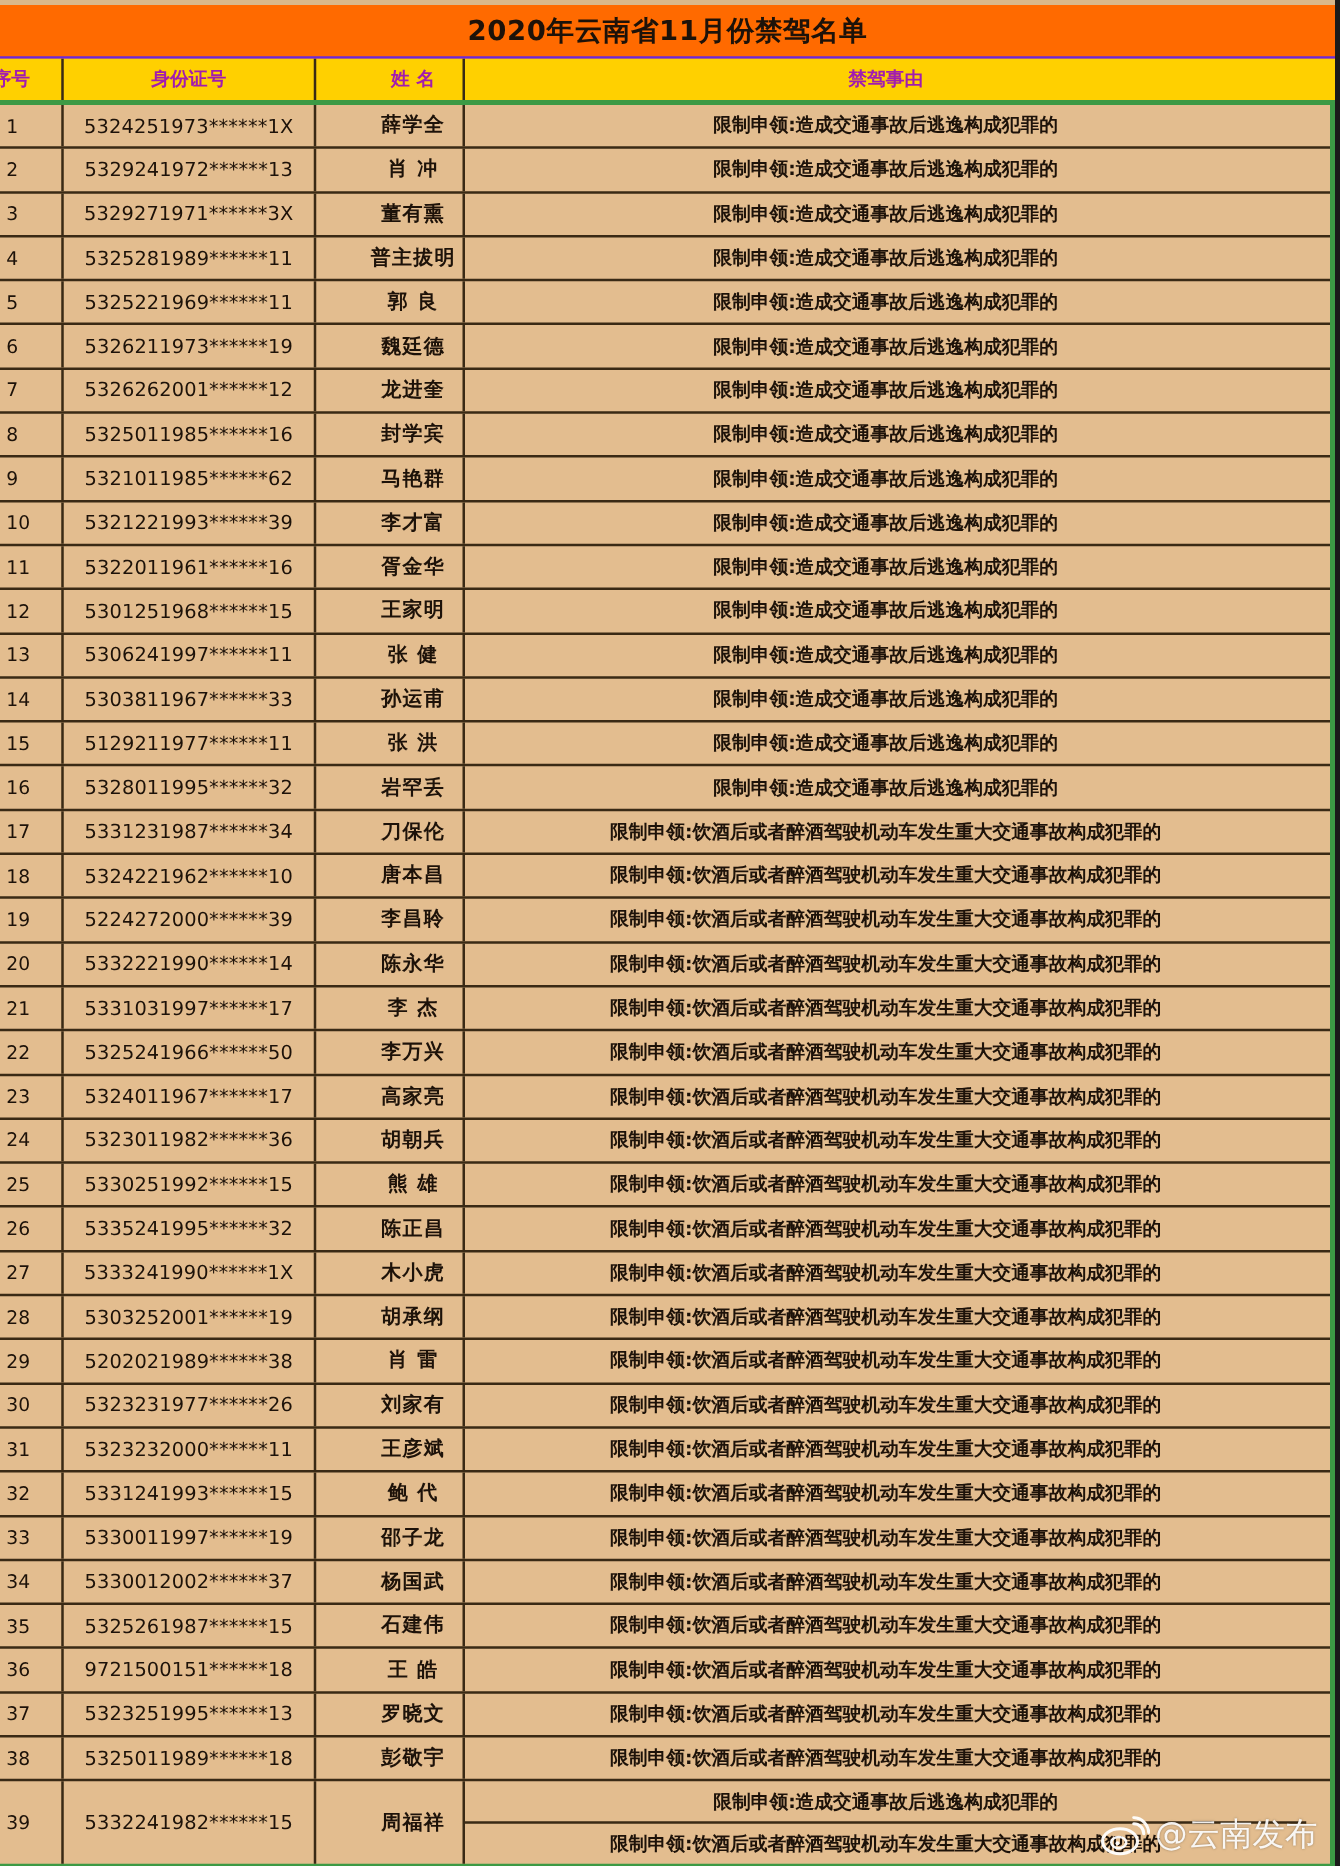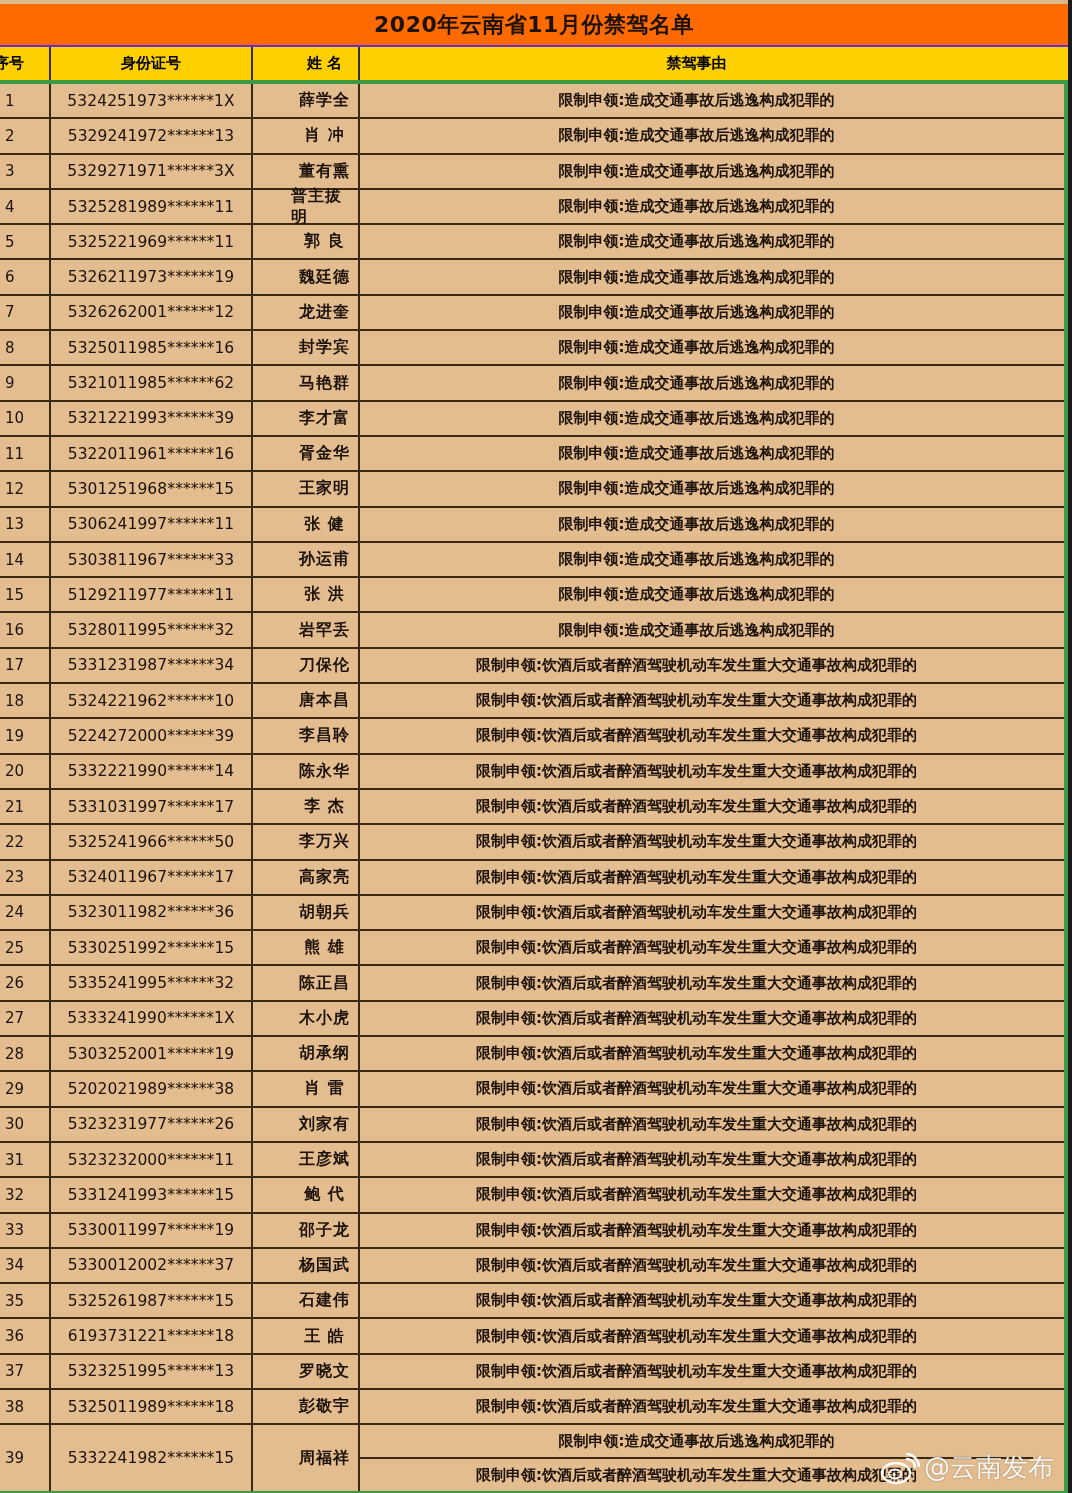--- a/index.html
+++ b/index.html
@@ -27,28 +27,28 @@
   }
   .header-row {
     position:absolute; left:0; top:47px; width:1068px; height:33px;
     background:#ffd000;
     display:flex;
     border-bottom:4px solid #3c9a45;
     box-sizing:content-box;
   }
   .hcell {
     display:flex; align-items:center; justify-content:center;
-    font-size:15px; font-weight:bold; color:#000000;
+    font-size:15px; font-weight:bold; color:#a21caf;
     border-right:2px solid #3a2a15; box-sizing:border-box; height:100%;
   }
   .hcell.no { justify-content:flex-start; padding-left:0; overflow:hidden; text-indent:-6px; }
   .hcell:last-child { border-right:none; }
   .c-no { width:51px; }
   .c-id { width:202px; }
-  .c-name { width:107px;padding-left:38px; }
+  .c-name { width:119px;padding-left:38px; }
   .c-reason { width:673px; }
   .rows {
     position:absolute; left:0; top:84px; width:1068px;
     border-right:4px solid #3c9a45; box-sizing:border-box;
   }
   .row {
     display:flex; height:35.3px; box-sizing:border-box;
     border-bottom:2px solid #3a2a15;
   }
   .cell {
@@ -302,21 +302,21 @@
         <div class="cell reason c-reason">限制申领:饮酒后或者醉酒驾驶机动车发生重大交通事故构成犯罪的</div>
       </div>
       <div class="row">
         <div class="cell no c-no">35</div>
         <div class="cell id c-id">5325261987******15</div>
         <div class="cell name c-name">石建伟</div>
         <div class="cell reason c-reason">限制申领:饮酒后或者醉酒驾驶机动车发生重大交通事故构成犯罪的</div>
       </div>
       <div class="row">
         <div class="cell no c-no">36</div>
-        <div class="cell id c-id">6193731221******18</div>
+        <div class="cell id c-id">9721500151******18</div>
         <div class="cell name c-name">王 皓</div>
         <div class="cell reason c-reason">限制申领:饮酒后或者醉酒驾驶机动车发生重大交通事故构成犯罪的</div>
       </div>
       <div class="row">
         <div class="cell no c-no">37</div>
         <div class="cell id c-id">5323251995******13</div>
         <div class="cell name c-name">罗晓文</div>
         <div class="cell reason c-reason">限制申领:饮酒后或者醉酒驾驶机动车发生重大交通事故构成犯罪的</div>
       </div>
       <div class="row">

